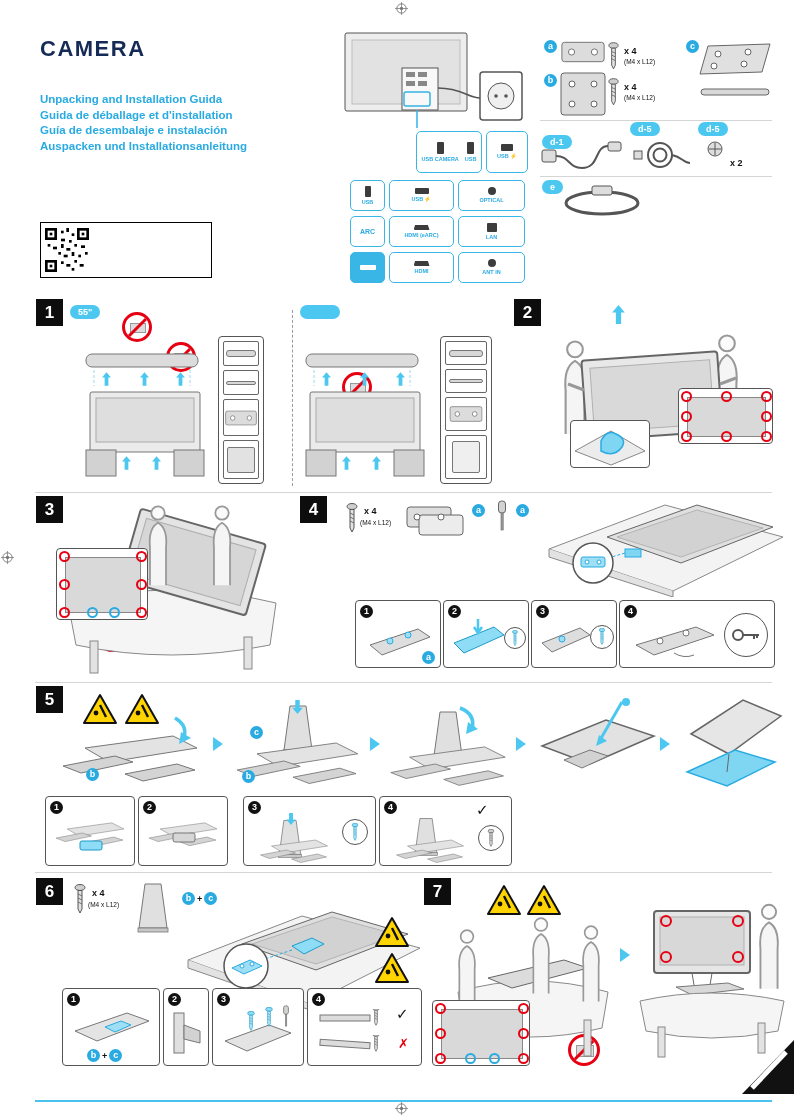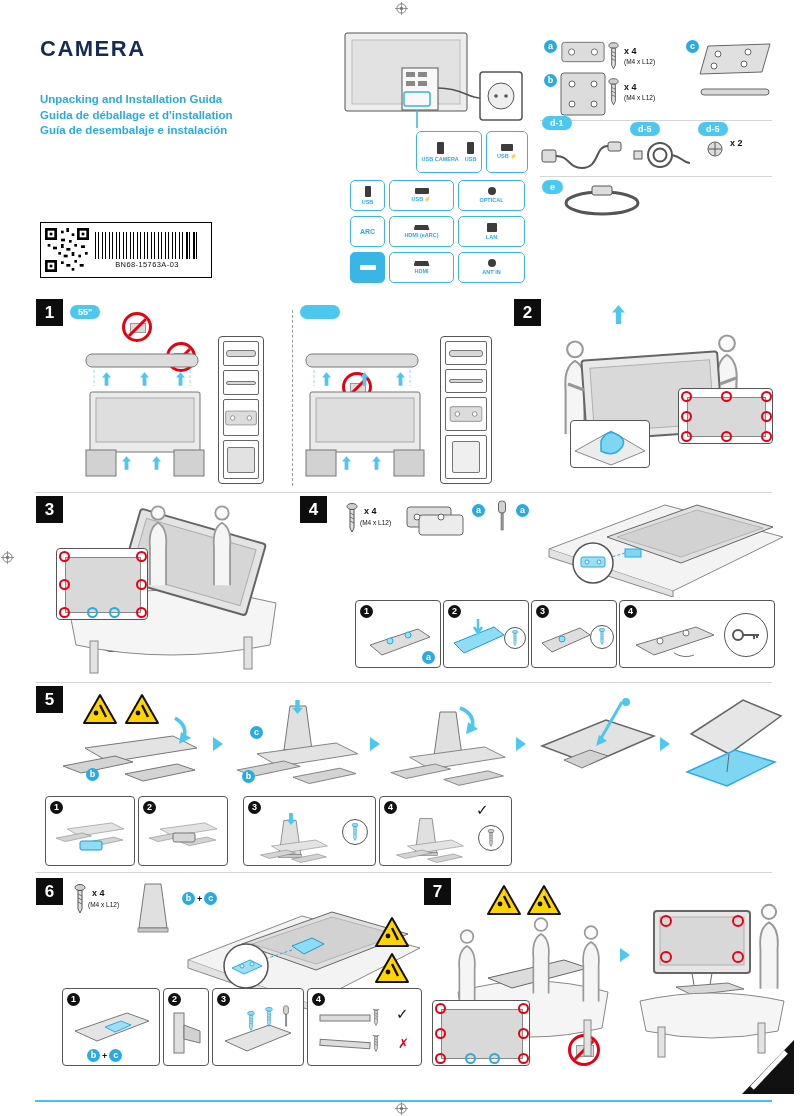--- a/index.html
+++ b/index.html
@@ -111,20 +111,21 @@
   <svg class="abs" style="left:395px;top:1102px;width:13px;height:13px">
       <use href="#sym-reg"></use>
     </svg>
 
   <div class="abs logo" style="left:40px;top:36px">CAMERA</div>
 
   <div class="abs" style="left:40px;top:92px">
     <div class="title-line">Unpacking and Installation Guida</div>
     <div class="title-line">Guida de déballage et d'installation</div>
     <div class="title-line">Guía de desembalaje e instalación</div>
+    <div class="title-line">Auspacken und Installationsanleitung</div>
   </div>
 
   <div class="abs codebox" style="left:40px;top:222px;width:172px;height:56px">
     <svg style="width:44px;height:44px" viewBox="0 0 33 33">
       <rect width="33" height="33" fill="#fff"></rect>
       <g fill="#000">
         <rect x="0" y="0" width="9" height="9"></rect>
           <rect x="24" y="0" width="9" height="9"></rect>
           <rect x="0" y="24" width="9" height="9"></rect>
         <rect x="12" y="2" width="2" height="2"></rect>
@@ -149,24 +150,20 @@
           <rect x="26" y="27" width="3" height="2"></rect>
           <rect x="20" y="30" width="2" height="2"></rect>
       </g>
       <rect x="2" y="2" width="5" height="5" fill="#fff"></rect>
         <rect x="3.5" y="3.5" width="2" height="2" fill="#000"></rect>
       <rect x="26" y="2" width="5" height="5" fill="#fff"></rect>
         <rect x="27.5" y="3.5" width="2" height="2" fill="#000"></rect>
       <rect x="2" y="26" width="5" height="5" fill="#fff"></rect>
         <rect x="3.5" y="27.5" width="2" height="2" fill="#000"></rect>
     </svg>
-    <div>
-      <div class="bc-lines"></div>
-      <div class="bc-text">BN68-15763A-03</div>
-    </div>
   </div>
 
   <div class="abs" style="left:344px;top:32px;width:180px;height:96px">
     <svg width="180" height="96" viewBox="0 0 180 96">
       <rect x="1" y="1" width="122" height="78" rx="2" fill="#ededed" stroke="#555"></rect>
       <rect x="8" y="8" width="108" height="64" fill="#e2e2e2" stroke="#bdbdbd"></rect>
       <rect x="58" y="36" width="36" height="42" fill="#f8f8f8" stroke="#555"></rect>
       <rect x="62" y="40" width="9" height="5" fill="#888"></rect>
         <rect x="74" y="40" width="9" height="5" fill="#888"></rect>
       <rect x="62" y="49" width="9" height="5" fill="#888"></rect>
@@ -270,21 +267,21 @@
       </svg>
   </svg>
   <svg class="abs" style="left:608px;top:78px;width:11px;height:28px">
       <use href="#sym-screw"></use>
     </svg>
   <div class="abs qty" style="left:624px;top:82px">x 4</div>
   <div class="abs spec" style="left:624px;top:94px">(M4 x L12)</div>
 
   <div class="hline" style="left:540px;top:120px;width:232px"></div>
 
-  <div class="abs badge" style="left:542px;top:116px">d-1</div>
+  <div class="abs badge" style="left:542px;top:135px">d-1</div>
   <div class="abs badge" style="left:630px;top:122px">d-5</div>
   <div class="abs badge" style="left:698px;top:122px">d-5</div>
 
   <svg class="abs" style="left:540px;top:138px;width:86px;height:36px">
     <svg viewBox="0 0 86 36">
         <rect x="2" y="12" width="14" height="12" rx="2" fill="#ddd" stroke="#555"></rect>
         <path d="M16 18 C30 18 28 30 42 30 C60 30 54 8 68 8" stroke="#555" stroke-width="2" fill="none"></path>
         <rect x="68" y="4" width="13" height="9" rx="2" fill="#ddd" stroke="#555"></rect>
       </svg>
   </svg>
@@ -295,21 +292,21 @@
         <path d="M40 19 C50 21 52 27 58 27" stroke="#555" stroke-width="2" fill="none"></path>
         <rect x="2" y="15" width="8" height="8" fill="#ddd" stroke="#555"></rect>
       </svg>
   </svg>
   <svg class="abs" style="left:706px;top:140px;width:18px;height:18px">
     <svg viewBox="0 0 18 18">
         <circle cx="9" cy="9" r="7" fill="#ddd" stroke="#555"></circle>
         <path d="M9 3 V15 M3 9 H15" stroke="#555"></path>
       </svg>
   </svg>
-  <div class="abs qty" style="left:730px;top:138px">x 2</div>
+  <div class="abs qty" style="left:730px;top:158px">x 2</div>
 
   <div class="hline" style="left:540px;top:176px;width:232px"></div>
 
   <div class="abs badge" style="left:542px;top:180px">e</div>
   <svg class="abs" style="left:560px;top:184px;width:85px;height:34px">
     <svg viewBox="0 0 85 34">
         <ellipse cx="42" cy="19" rx="36" ry="11" fill="none" stroke="#555" stroke-width="3"></ellipse>
         <rect x="32" y="2" width="20" height="9" rx="2" fill="#ddd" stroke="#555"></rect>
       </svg>
   </svg>

